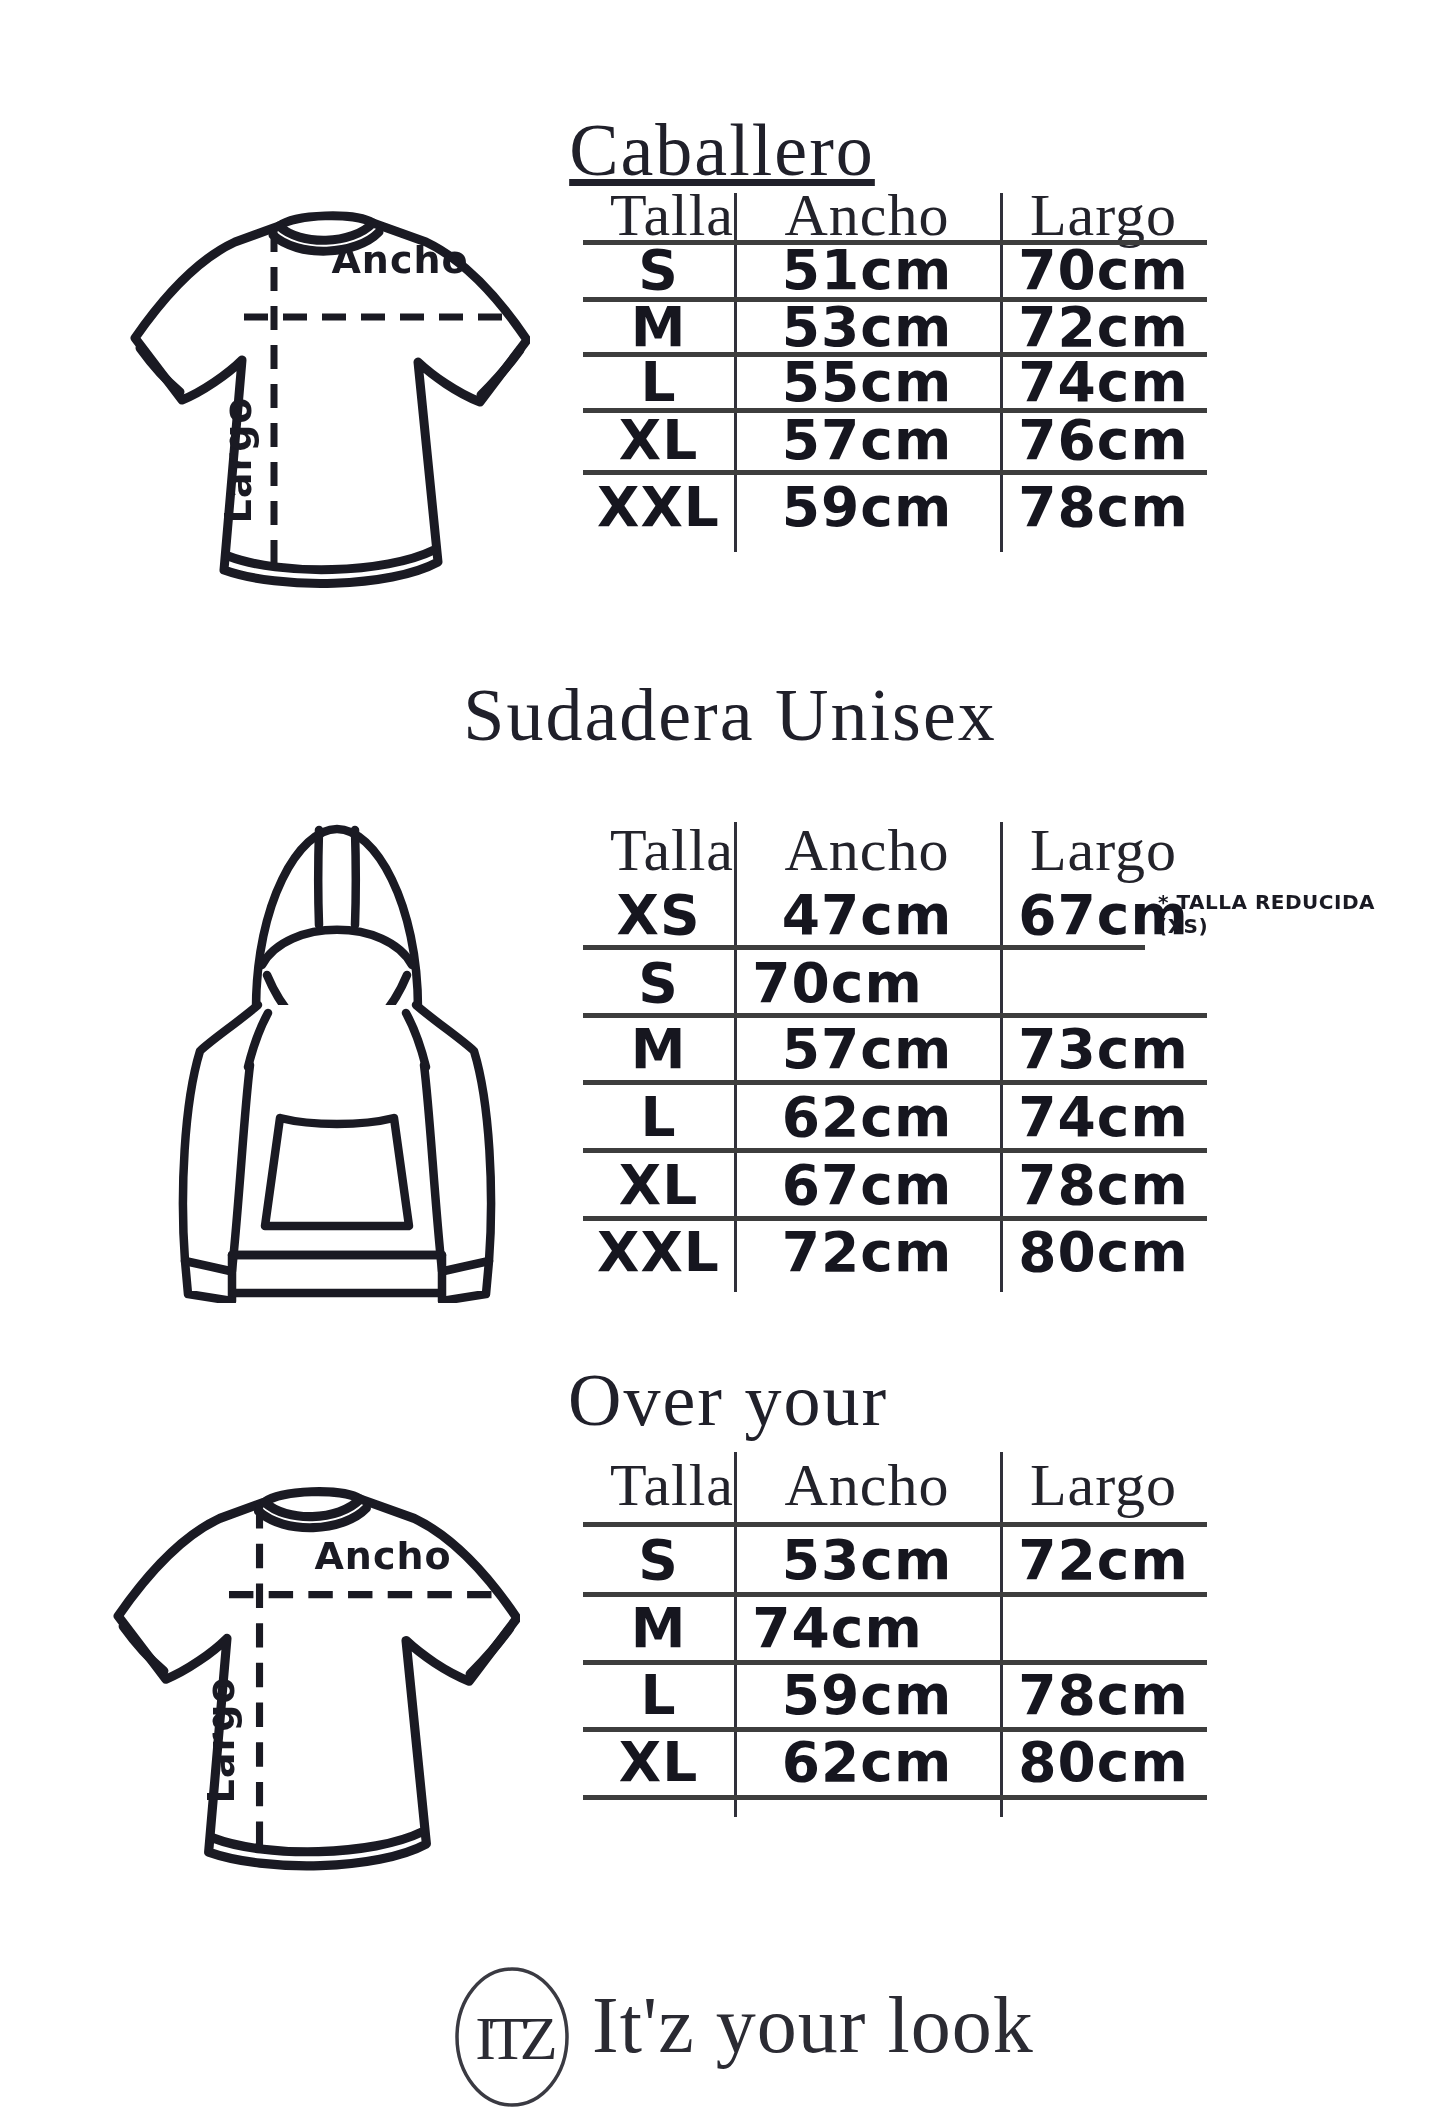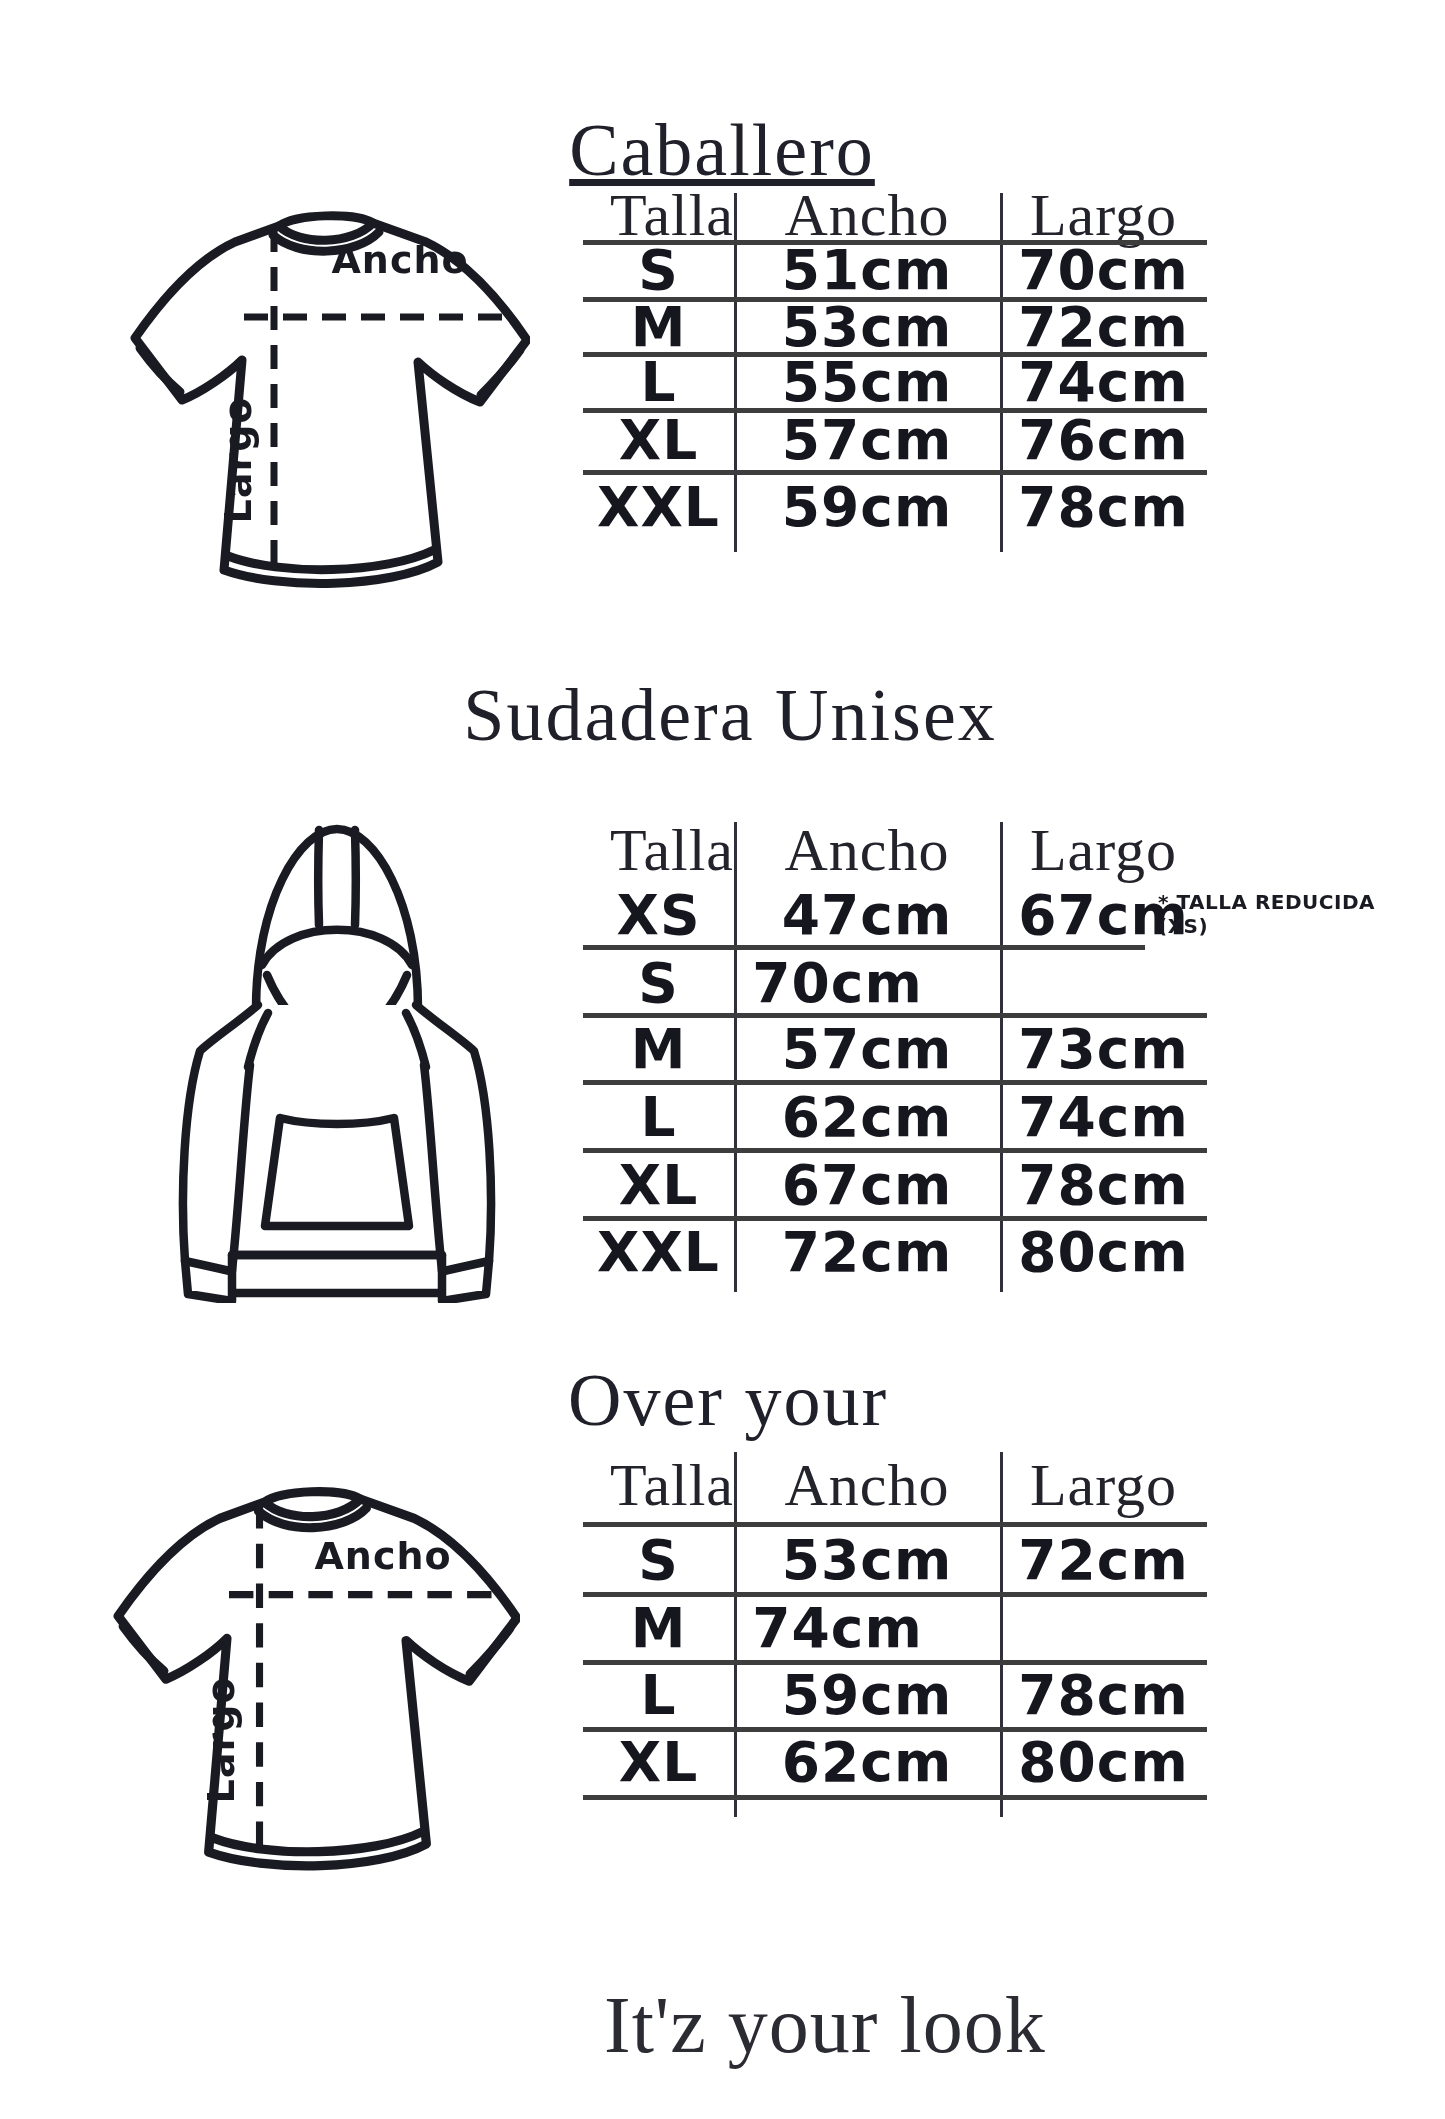--- a/index.html
+++ b/index.html
@@ -213,15 +213,21 @@
     </div>
     <div class="rule-h" style="left:0;top:279px;width:624px;"></div>
     <div class="trow" style="left:0;top:286px;">
       <div class="c1">XL</div>
       <div class="c2">62cm</div>
       <div class="c3">80cm</div>
     </div>
     <div class="rule-h" style="left:0;top:347px;width:624px;"></div>
   </div>
 
-  <div class="logo-text" style="left:592px;top:1980px;width:560px;margin-left:12px;">It'z your look</div>
+  <div class="garment" style="left:453px;top:1964px;">
+    <svg width="118" height="146" viewBox="0 0 118 146">
+      <ellipse cx="59" cy="73" rx="55" ry="68" fill="none" stroke="#3a3a42" stroke-width="3.5"></ellipse>
+      <text x="60" y="95" text-anchor="middle" font-family="Liberation Serif, serif" font-size="62" letter-spacing="-7" fill="#2b2b33">ITZ</text>
+    </svg>
+  </div>
+  <div class="logo-text" style="left:592px;top:1980px;width:560px;">It'z your look</div>
 
 </div>
 
 </body></html>

